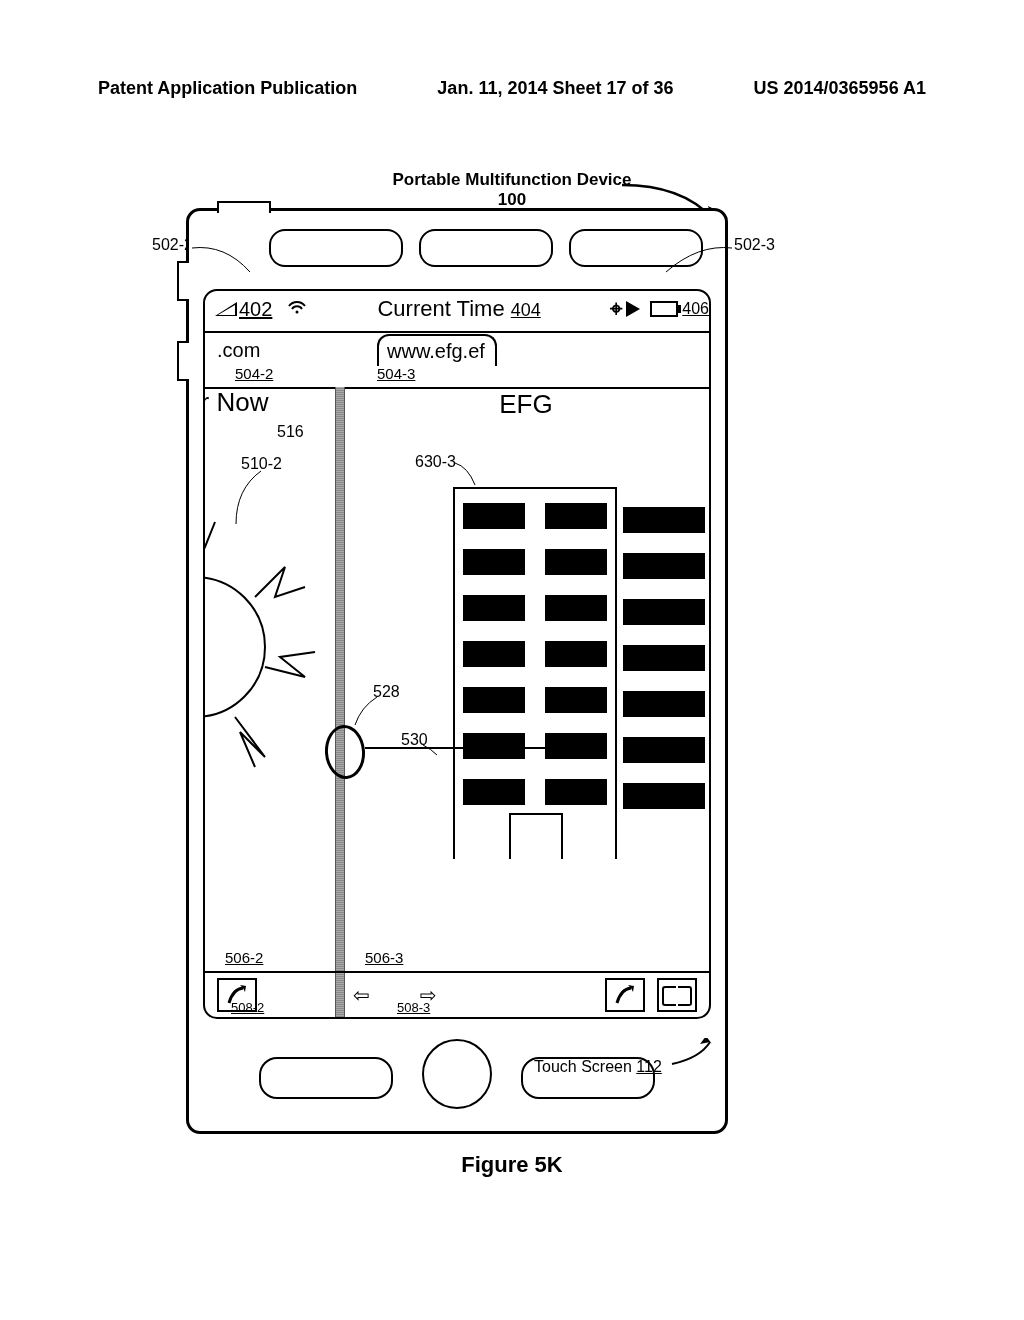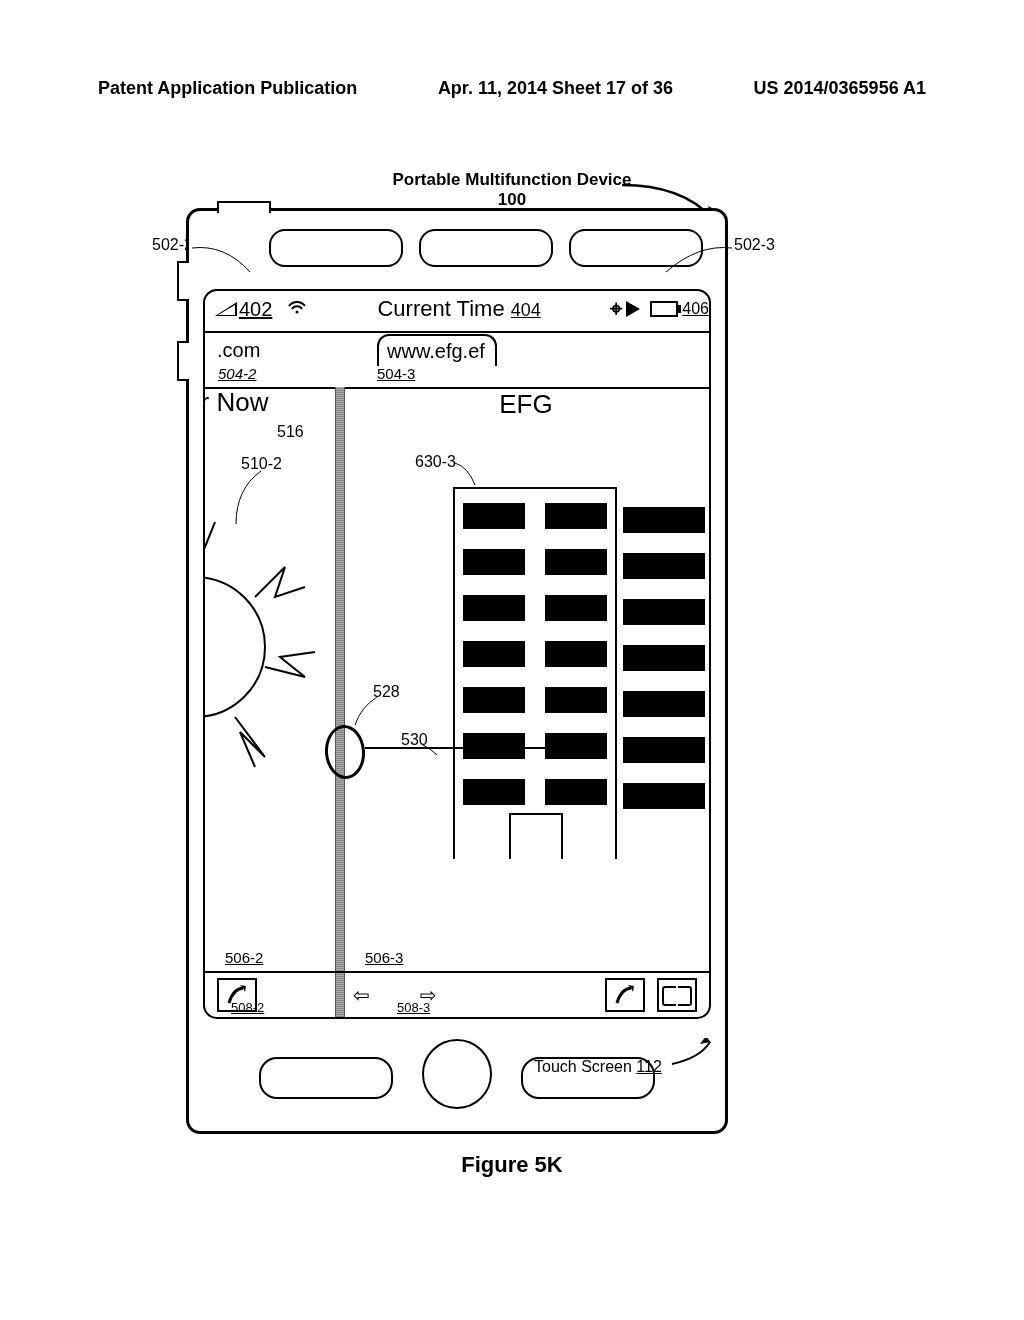--- a/index.html
+++ b/index.html
@@ -144,21 +144,21 @@
     padding: 0 10px 0 8px;
     margin-left:26px;
     display:flex;align-items:center;
   }
   .ref-row {
     position:absolute;left:0;right:0;top:74px;height:22px;
     border-bottom:2px solid #000;
     font-size:15px;
   }
   .ref-row span { text-decoration:underline; position:absolute;}
-  .r5042 { left:13px;font-style:italic; }
+  .r5042 { left:30px; }
   .r5043 { left:172px; }
 
   .content {
     position:absolute; left:0;right:0; top:96px; bottom:44px;
   }
   .divider {
     position:absolute;
     top:0; bottom:0;
     left:130px;
     width:8px;
@@ -278,21 +278,21 @@
     font-size:22px;font-weight:bold;
   }
 
   .curve-arrow{position:absolute;}
 </style>
 </head>
 <body>
 
 <div class="page-header">
   <span>Patent Application Publication</span>
-  <span>Apr. 11, 2014  Sheet 17 of 36</span>
+  <span>Jan. 11, 2014  Sheet 17 of 36</span>
   <span>US 2014/0365956 A1</span>
 </div>
 
 <div class="device-title">Portable Multifunction Device</div>
 <div class="device-num">100</div>
 
 <div class="callout" style="left:152px;top:236px;">502-2</div>
 <div class="callout" style="left:734px;top:236px;">502-3</div>
 
 <svg class="curve-arrow" style="left:612px;top:180px;" width="120" height="50">

